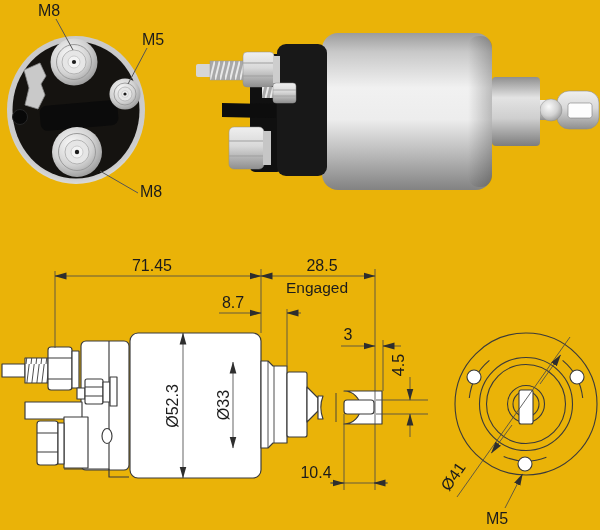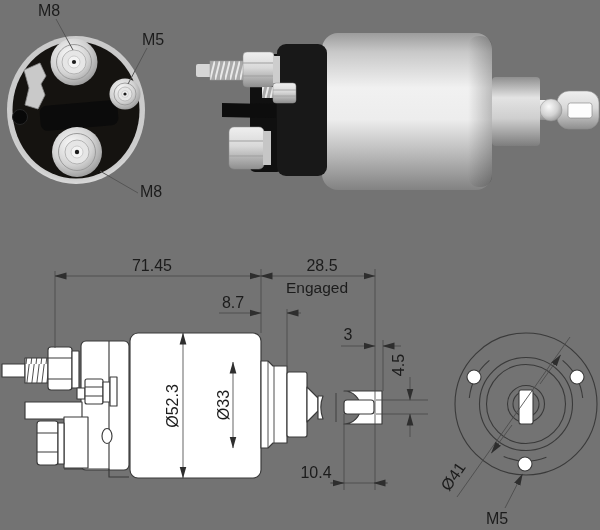--- a/index.html
+++ b/index.html
@@ -1,17 +1,17 @@
 <!DOCTYPE html>
 <html><head>
 <meta charset="utf-8">
 <style>
   html,body{margin:0;padding:0;background:#ffffff;}
   #canvas{
-    position:relative;width:600px;height:530px;background:#737373;overflow:hidden;
+    position:relative;width:600px;height:530px;background:#eab308;overflow:hidden;
     font-family:"Liberation Sans", sans-serif;
   }
   svg text{
     font-family:"Liberation Sans", sans-serif;
     fill:#1c1c1c;
   }
   .dim-txt{font-size:16px;}
   .dim-txt-sm{font-size:15.5px;}
 </style>
 </head>

